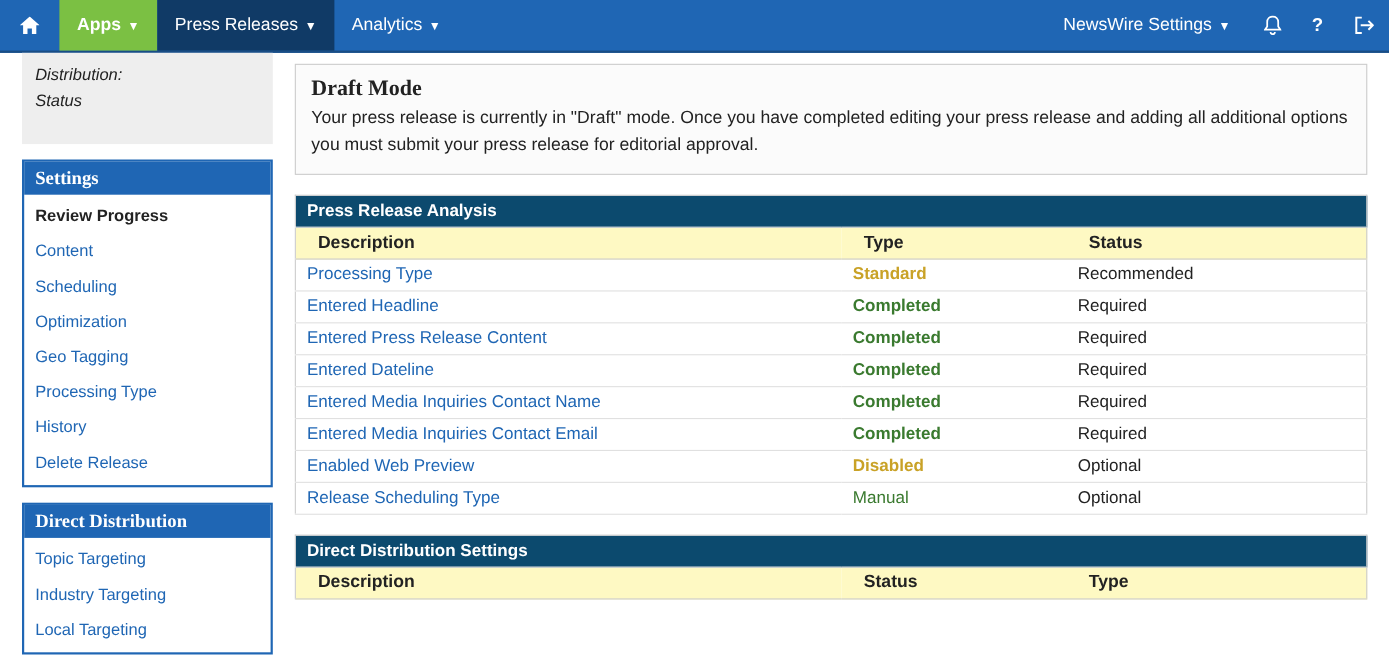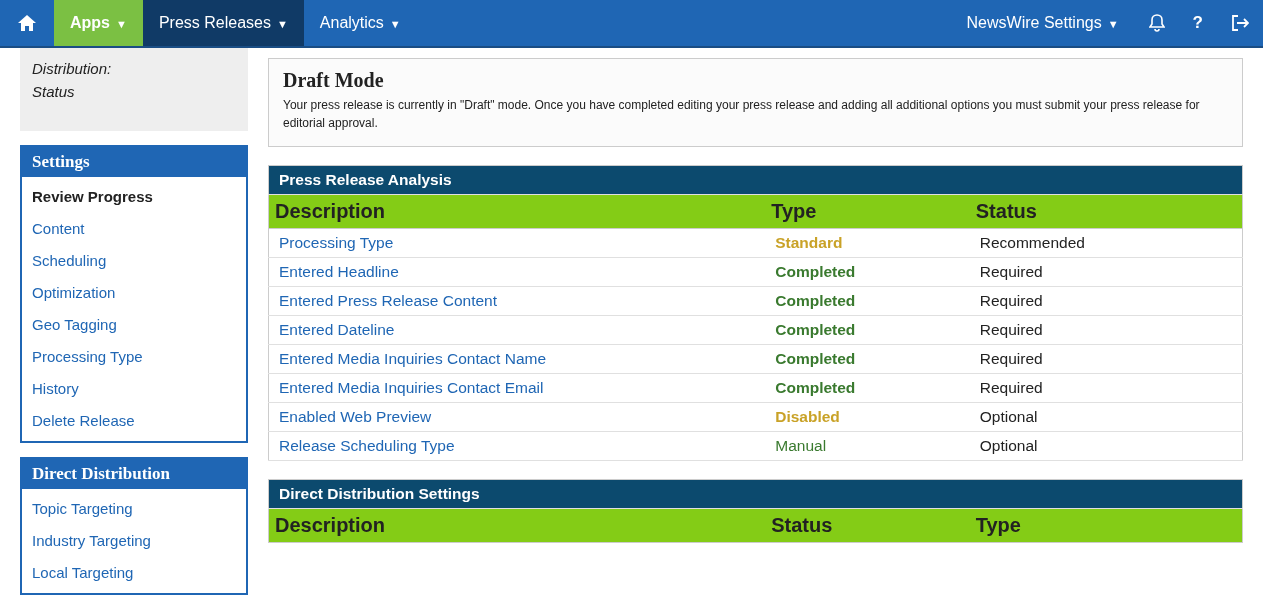--- a/index.html
+++ b/index.html
@@ -30,26 +30,26 @@
   
   .panel { margin: 0 0 14px 20px; border: 2px solid #1f66b4; }
   .panel-header { background: #1f66b4; color: #fff; font-weight: 700; font-size: 17px; padding: 5px 10px; font-family: Georgia, 'Times New Roman', serif; }
   .panel-body { padding: 4px 0; }
   .panel-link { display: block; padding: 4px 10px; color: #1f66b4; font-size: 15px; cursor: pointer; line-height: 1.6; }
   .panel-link.active { color: #222; font-weight: 700; }
   
   
   .box { border: 1px solid #ccc; margin-bottom: 18px; background:#fbfbfb; }
   .box-title { font-family: Georgia, 'Times New Roman', serif; font-weight: 700; font-size: 20px; padding: 10px 14px 4px; color:#222; }
-  .box-text { padding: 0 14px 14px; font-size: 12px; line-height: 1.5; color:#222; }
+  .box-text { padding: 0 14px 14px; font-size: 16px; line-height: 1.5; color:#222; }
   
   
   .tbl { width: 100%; border: 1px solid #ccc; border-collapse: collapse; margin-bottom: 18px; }
   .tbl-title { background: #0c4a6e; color: #fff; font-weight: 700; font-size: 16px; padding: 4px 10px; }
-  .tbl th { background: #84cc16; text-align: left; font-weight: 700; padding: 5px 6px; border-bottom: 1px solid #ccc; font-size:20px; }
+  .tbl th { background: #fef9c3; text-align: left; font-weight: 700; padding: 5px 20px; border-bottom: 1px solid #ccc; font-size:16px; }
   .tbl td { padding: 5px 10px; border-bottom: 1px solid #e0e0e0; font-size:15.5px; }
   .tbl td.desc a { color: #1f66b4; cursor:pointer; }
   .col-desc { width: 51%; }
   .col-type { width: 21%; }
   .col-status { width: 28%; }
   
   .st-completed { color: #3a7a2f; font-weight: 700; }
   .st-standard, .st-notcompleted, .st-disabled, .st-none { color: #c9a227; font-weight: 700; }
   .st-manual { color: #3a7a2f; font-weight: 400; }
   

